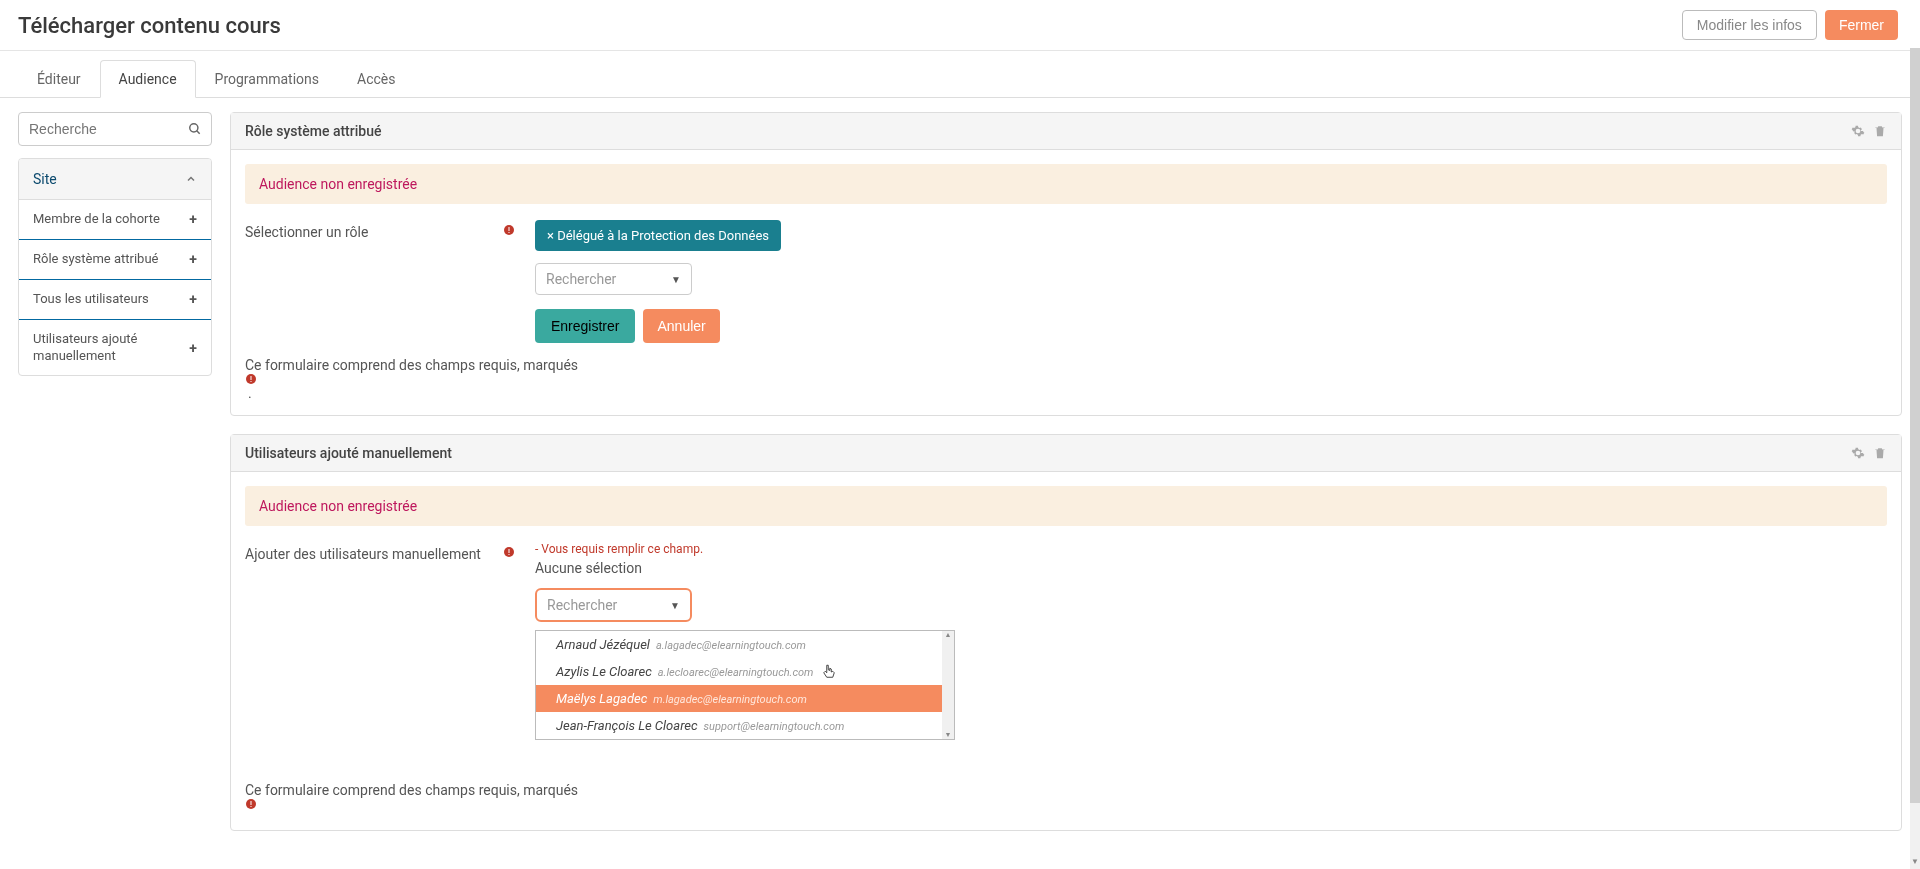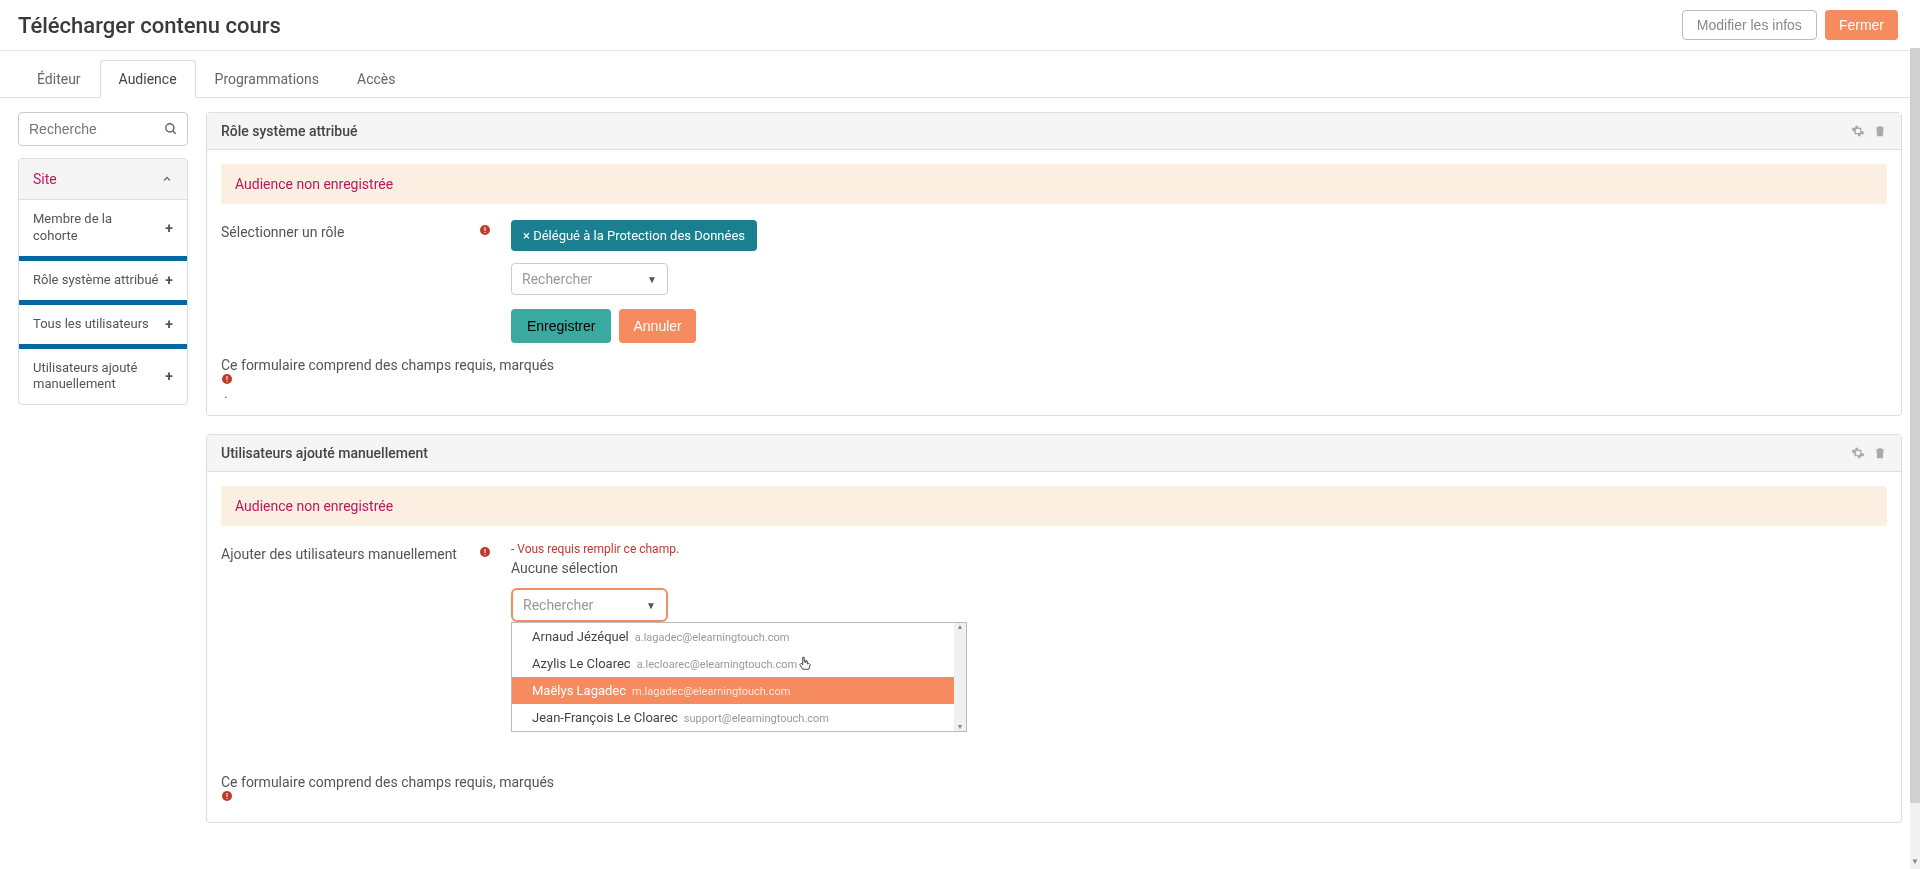--- a/index.html
+++ b/index.html
@@ -64,21 +64,21 @@
     border-radius: 4px 4px 0 0;
     color: #444;
   }
   .content {
     display: flex;
     padding: 14px 18px;
     gap: 18px;
     align-items: flex-start;
   }
   .sidebar {
-    width: 170px;
+    width: 194px;
     flex-shrink: 0;
   }
   .search-wrap {
     position: relative;
     margin-bottom: 12px;
   }
   .search-input {
     width: 100%;
     padding: 8px 32px 8px 10px;
     border: 1px solid #ccc;
@@ -96,29 +96,29 @@
     border: 1px solid #ddd;
     border-radius: 4px;
     overflow: hidden;
   }
   .side-header {
     background: #f5f5f5;
     padding: 12px 14px;
     display: flex;
     justify-content: space-between;
     align-items: center;
-    color: #be185d;
+    color: #0c4a6e;
     border-bottom: 1px solid #ddd;
   }
   .side-item {
     padding: 11px 14px;
     display: flex;
     justify-content: space-between;
     align-items: center;
-    border-bottom: 5px solid #0369a1;
+    border-bottom: 1px solid #0369a1;
     color: #555;
     cursor: pointer;
     font-size: 13px;
   }
   .side-item:last-child { border-bottom: none; }
   .side-item .label { flex: 1; padding-right: 6px; line-height: 1.3; }
   .plus { font-weight: bold; color: #555; font-size: 14px; }
   .chev { font-size: 11px; color: #777; }
   .main { flex: 1; min-width: 0; }
   .card {
@@ -223,23 +223,24 @@
     font-size: 14px;
     margin-bottom: 4px;
   }
   .dropdown-panel {
     position: relative;
     margin-top: 0;
   }
   .dropdown-list {
     border: 1px solid #bbb;
     background: #fff;
-    width: 456px;
-    margin-top: 0px;
+    width: 420px;
+    margin-top: 8px;
     position: relative;
+    font-style: italic;
   }
   .dropdown-scroll {
      position: absolute;
      right: 0; top: 0; bottom: 0;
      width: 12px;
      background: #f0f0f0;
   }
   .dropdown-scroll::before {
      content: "▲";
      position: absolute; top: 0; left: 0; right: 0;

